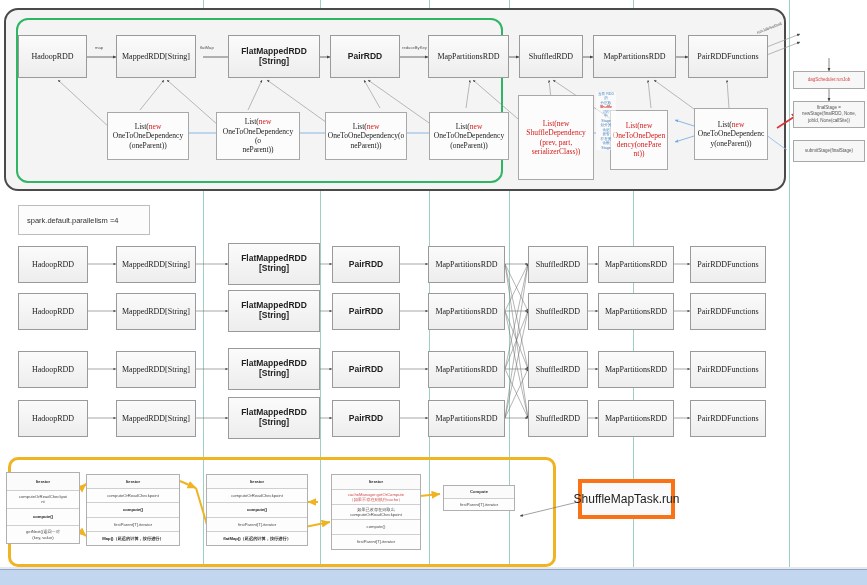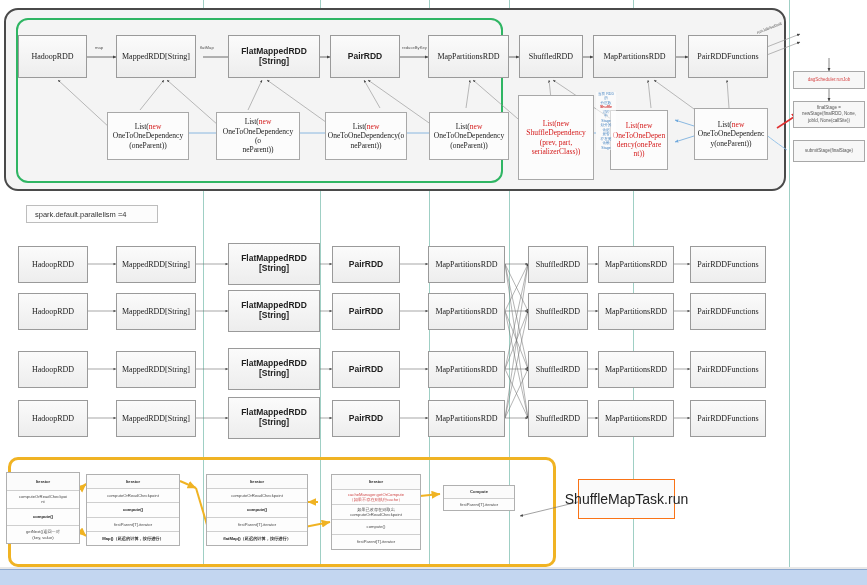--- a/index.html
+++ b/index.html
@@ -173,24 +173,24 @@
     flex: 1;
     white-space: pre-line;
   }
   .uml .row:last-child { border-bottom: none; }
   .uml .row.hdr { font-weight: bold; color: #333; background: #fbfbfb; }
   .uml .row.bold { font-weight: bold; color: #222; }
   .uml .row.red { color: #d14a4a; }
 
   .task-box {
     position: absolute;
-    border: 1px solid #f97316;
+    border: 4px solid #f97316;
     background: #fafafa;
     font-family: "Liberation Sans", sans-serif;
-    font-size: 14px;
+    font-size: 12px;
     color: #222;
     display: flex;
     align-items: center;
     justify-content: center;
     z-index: 5;
   }
 
   svg.edges {
     position: absolute;
     left: 0; top: 0;
@@ -438,21 +438,21 @@
   <div class="code-box" style="left:793px;top:101px;width:72px;height:27px">
     <span style="white-space:pre-line">finalStage =
 newStage(finalRDD, None,
 jobId, None(callSite))</span>
   </div>
   <div class="code-box" style="left:793px;top:140px;width:72px;height:22px">
     <span>submitStage(finalStage)</span>
   </div>
   <div class="elabel rot" style="left:757px;top:30px;transform:rotate(-21deg)">runJob/submit</div>
 
-  <div class="param-box" style="left:26px;top:205px;width:132px;height:18px">spark.default.parallelism =4</div>
+  <div class="param-box" style="left:18px;top:205px;width:132px;height:30px">spark.default.parallelism =4</div>
 
   <div class="node" style="left:18px;top:246px;width:70px;height:37px">HadoopRDD</div>
   <div class="node" style="left:116px;top:246px;width:80px;height:37px">MappedRDD[String]</div>
   <div class="node sans-b" style="left:228px;top:243px;width:92px;height:42px">FlatMappedRDD
 [String]</div>
   <div class="node sans-b" style="left:332px;top:246px;width:68px;height:37px">PairRDD</div>
   <div class="node" style="left:428px;top:246px;width:77px;height:37px">MapPartitionsRDD</div>
   <div class="node" style="left:528px;top:246px;width:60px;height:37px">ShuffledRDD</div>
   <div class="node" style="left:598px;top:246px;width:76px;height:37px">MapPartitionsRDD</div>
   <div class="node" style="left:690px;top:246px;width:76px;height:37px">PairRDDFunctions</div>

